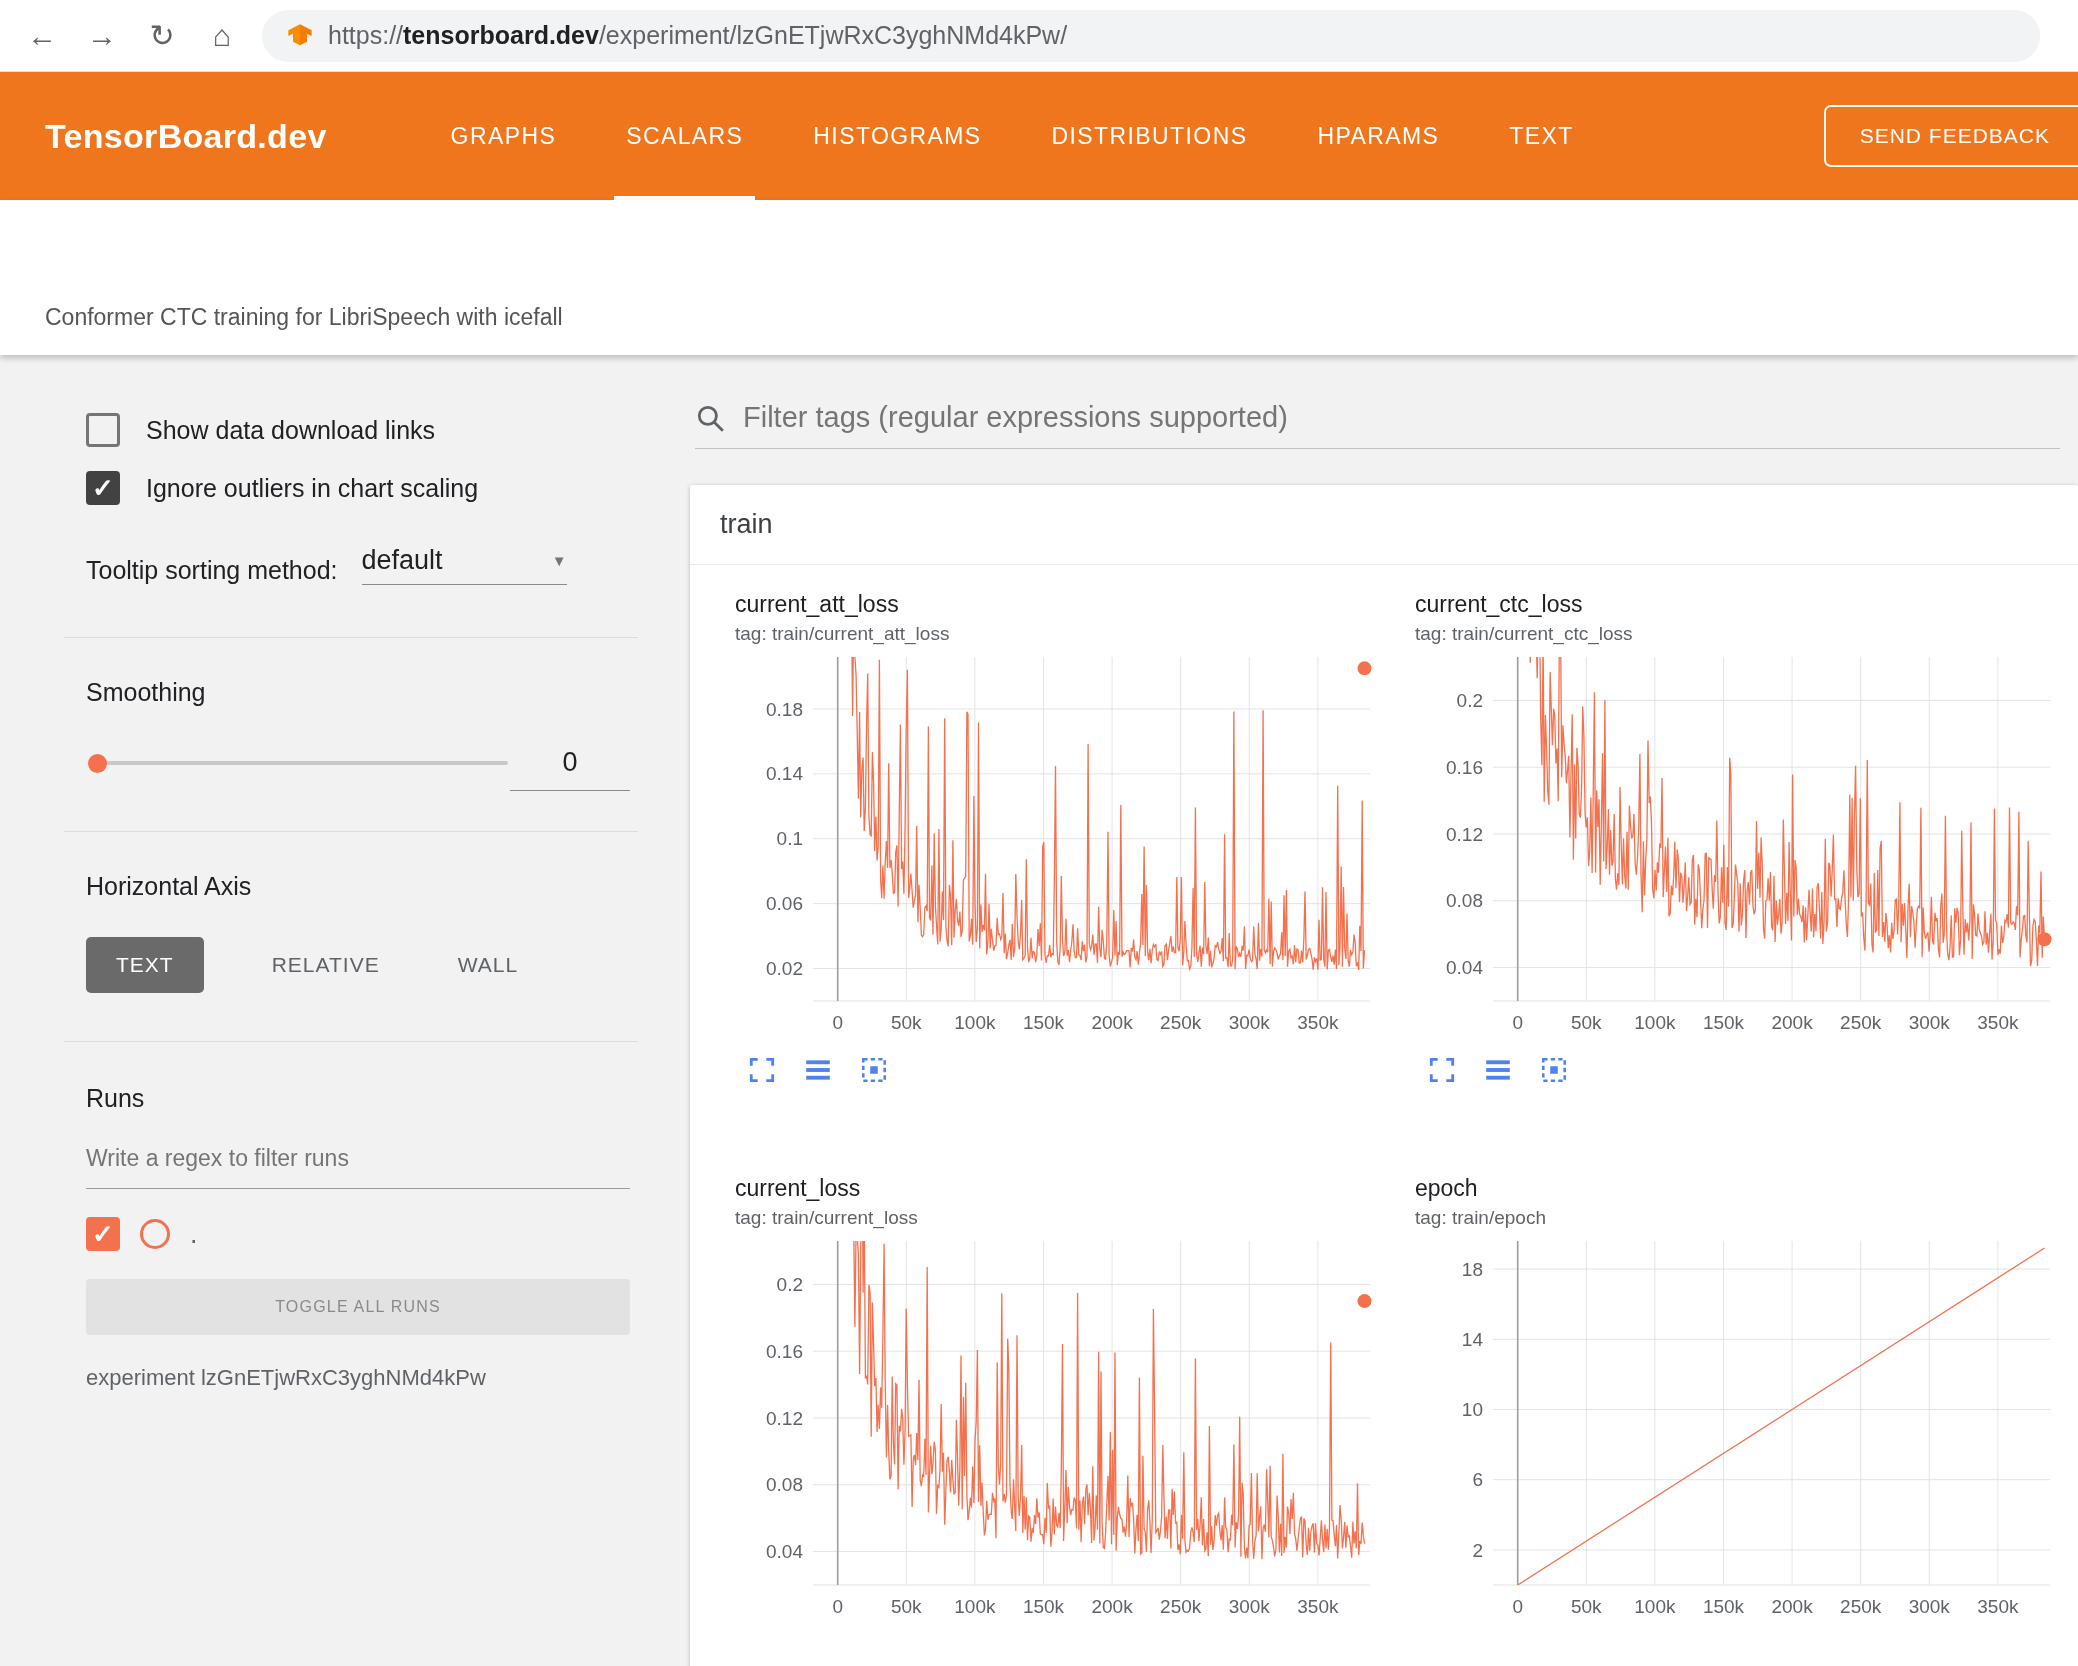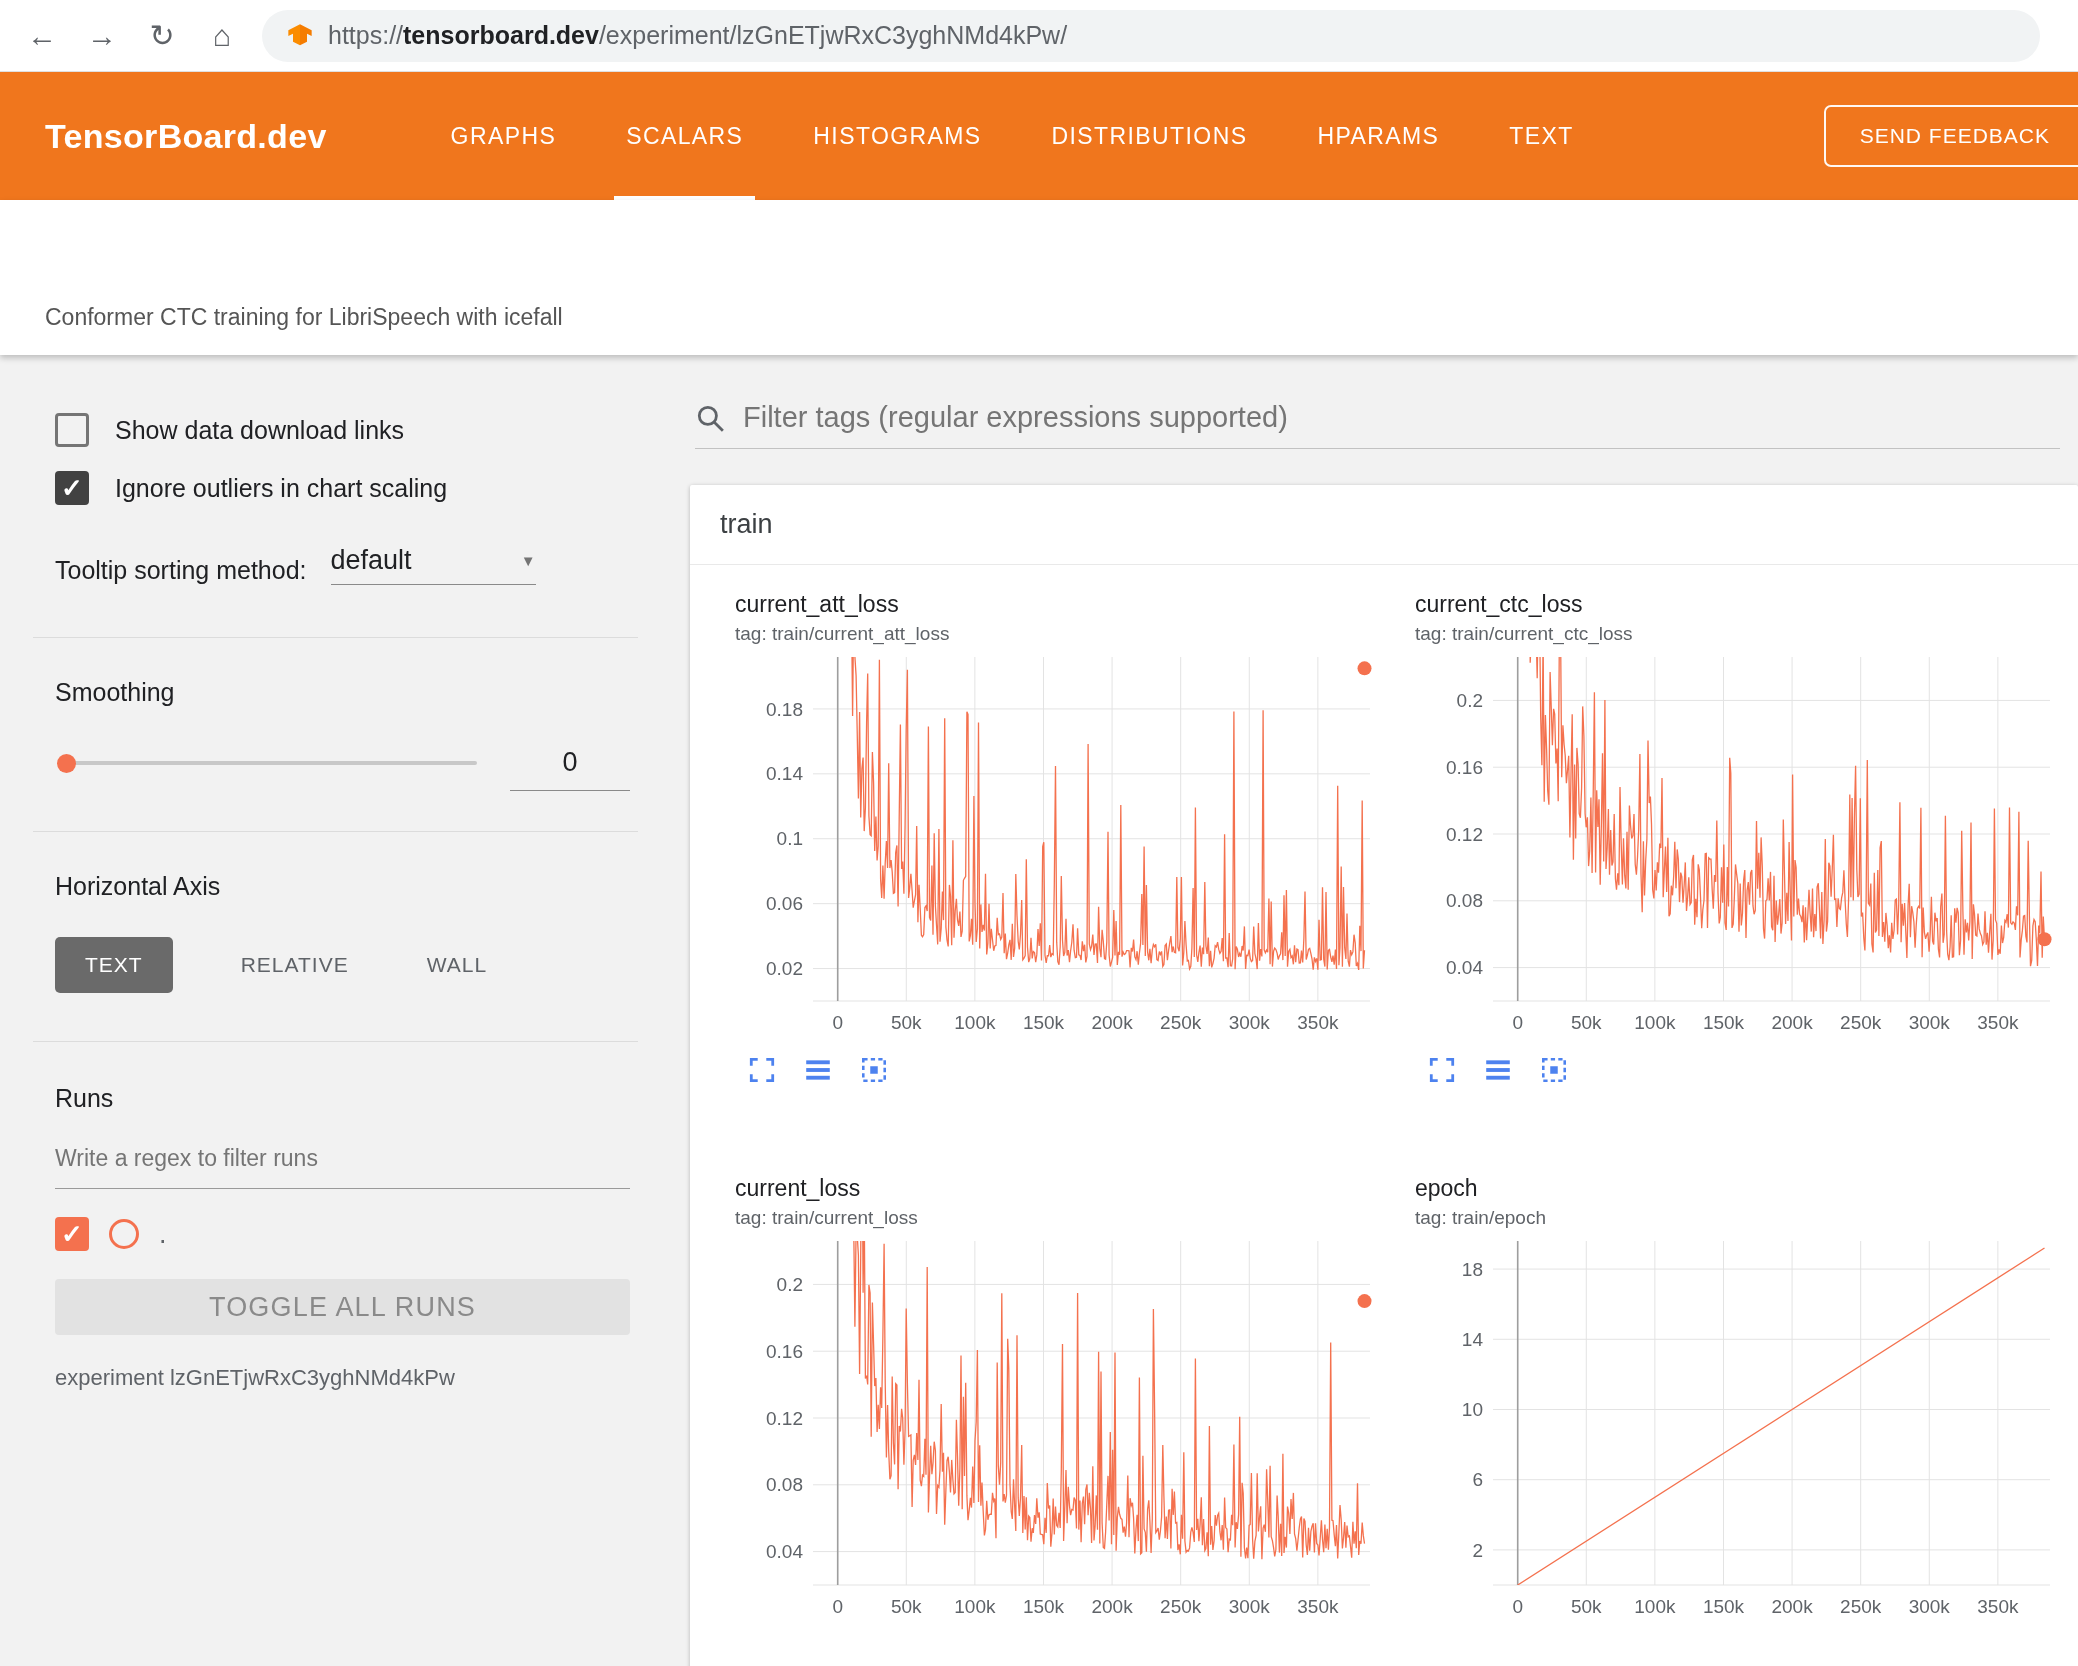--- a/index.html
+++ b/index.html
@@ -30,21 +30,21 @@
 
   
   .subheader { position:absolute; top:200px; left:0; right:0; height:155px; background:#fff;
     box-shadow:0 3px 6px rgba(0,0,0,.22); z-index:2; }
   .subheader .exp-title { position:absolute; left:45px; top:104px; font-size:23px; color:#555; }
 
   
   .content { position:absolute; top:355px; left:0; right:0; bottom:0; background:#f2f2f2; overflow:hidden; }
 
   
-  .sidebar { position:absolute; top:0; left:0; bottom:0; width:660px; padding:58px 30px 0 55px; }
+  .sidebar { position:absolute; top:0; left:0; bottom:0; width:660px; padding:58px 30px 0 86px; }
   .chk-row { display:flex; align-items:center; gap:26px; }
   .chk-row + .chk-row { margin-top:24px; }
   .chk { width:34px; height:34px; border-radius:4px; flex:none; display:flex;
     align-items:center; justify-content:center; cursor:pointer; }
   .chk.empty { border:3px solid #757575; background:transparent; }
   .chk.dark { background:#424242; color:#fff; font-size:26px; font-weight:700; }
   .chk.orange { background:#f4714e; color:#fff; font-size:26px; font-weight:700; }
   .chk-label { font-size:25px; color:#202124; }
   .tooltip-row { margin-top:40px; display:flex; align-items:flex-end; gap:24px; }
   .field-label { font-size:25px; color:#202124; }
@@ -63,21 +63,21 @@
   .axis-btn { font-size:21px; letter-spacing:1px; color:#5f6368; background:transparent; border:none;
     font-family:inherit; cursor:pointer; padding:16px 10px; }
   .axis-btn.selected { background:#6a6a6a; color:#fff; border-radius:5px; padding:16px 30px; }
   .runs-filter { margin-top:26px; width:100%; background:transparent; border:none; outline:none;
     border-bottom:1px solid #9a9a9a; font-family:inherit; font-size:23px; color:#14532d; padding:6px 0 16px; }
   .runs-filter::placeholder { color:#757575; }
   .run-row { margin-top:28px; display:flex; align-items:center; gap:20px; }
   .run-circle { width:30px; height:30px; border-radius:50%; border:3px solid #f4714e; }
   .run-name { font-size:27px; color:#5f6368; }
   .toggle-runs { margin-top:28px; width:100%; height:56px; background:#e2e2e2; border:none;
-    border-radius:4px; color:#8a8a8a; font-size:27px; letter-spacing:1.2px; font-family:inherit; cursor:pointer; }
+    border-radius:4px; color:#8a8a8a; font-size:16px; letter-spacing:1.2px; font-family:inherit; cursor:pointer; }
   .exp-caption { margin-top:30px; font-size:22px; color:#5f6368; }
 
   
   .main { position:absolute; top:0; left:660px; right:0; bottom:0; }
   .filter-row { margin:46px 18px 11px 35px; display:flex; align-items:center; gap:18px;
     border-bottom:1px solid #c2c2c2; padding-bottom:14px; }
   .filter-input { flex:1; border:none; outline:none; background:transparent; font-family:inherit;
     font-size:29px; color:#202124; }
   .filter-input::placeholder { color:#757575; }
   .card { margin:36px 0 0 30px; background:#fff; border-radius:2px; box-shadow:0 1px 4px rgba(0,0,0,.25); height:1400px; }

